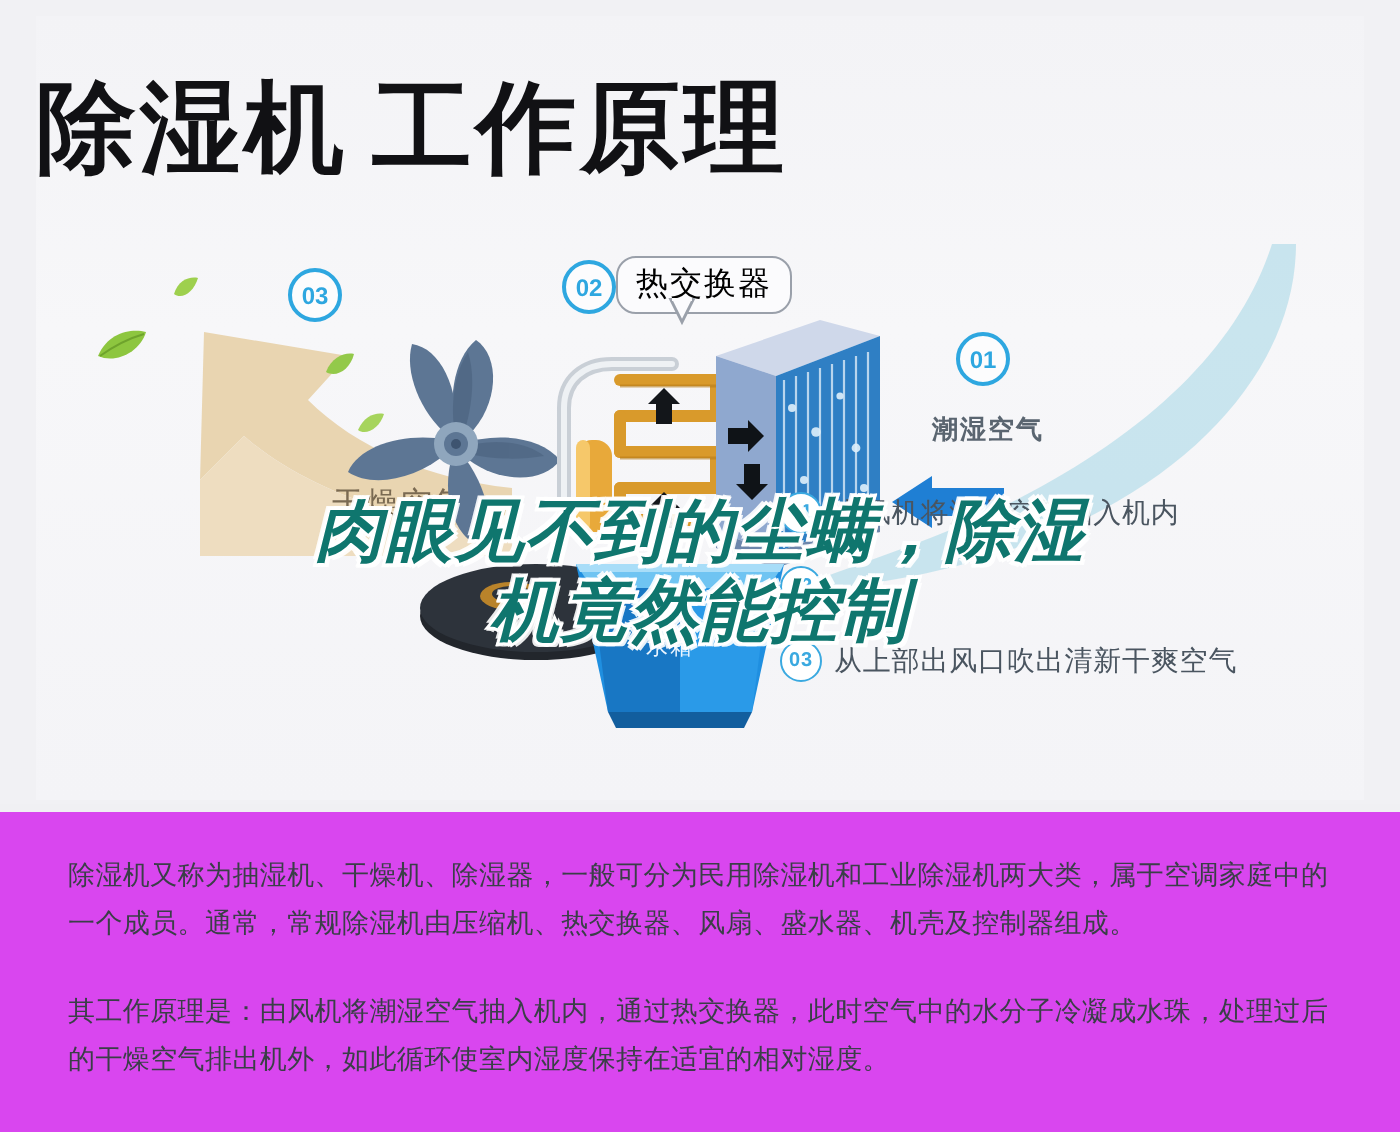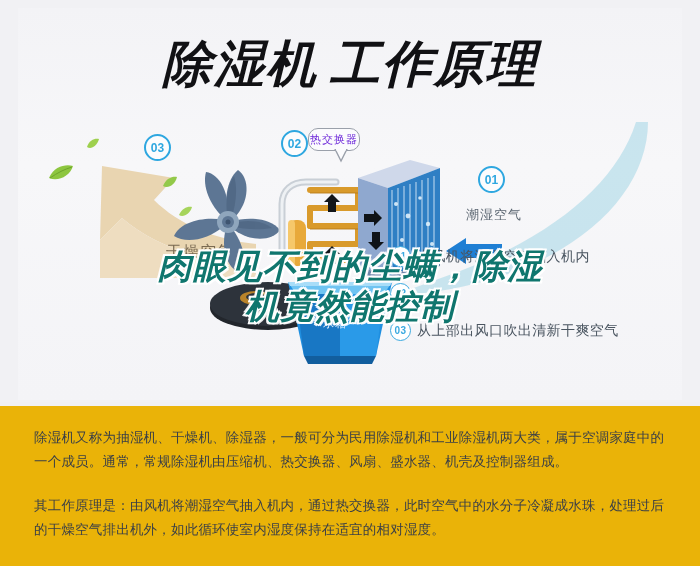--- a/index.html
+++ b/index.html
@@ -18,27 +18,26 @@
     background:#f1f1f4;
     overflow:hidden;
   }
   .hero-inner{
     position:absolute;left:18px;top:8px;width:664px;height:392px;
     background:linear-gradient(180deg,#f3f3f6 0%,#f7f7f9 40%,#f4f4f7 100%);
   }
 
   .hero-title{
     position:absolute;left:0;top:28px;width:664px;
-    text-align:center;
+    text-align:left;
     font-size:50px;line-height:56px;
     font-weight:bold;
     color:#111114;
     letter-spacing:2px;
     white-space:nowrap;
-    font-style:italic;
   }
   .hero-title .t2{margin-left:12px;}
 
   
   .stage{position:absolute;left:0;top:112px;width:664px;height:280px;}
 
   
   .arc{
     position:absolute;left:330px;top:2px;width:300px;height:190px;
     overflow:hidden;pointer-events:none;
@@ -67,33 +66,33 @@
     display:flex;align-items:center;justify-content:center;
     letter-spacing:0px;
   }
   .badge.b03d{left:126px;top:14px;}
   .badge.b02d{left:263px;top:10px;}
   .badge.b01d{left:460px;top:46px;}
 
   
   .callout{
     position:absolute;left:290px;top:8px;
-    padding:3px 1px;
+    padding:3px 9px;
     border:1.4px solid #9aa0aa;border-radius:10px;
-    background:#fbfbfd;color:#6d28d9;
-    font-size:11px;white-space:nowrap;letter-spacing:1px;
+    background:#fbfbfd;color:#000000;
+    font-size:16px;white-space:nowrap;letter-spacing:1px;
   }
   .callout-tail{
     position:absolute;left:316px;top:29px;width:14px;height:14px;
   }
 
   
   .humid-label{
     position:absolute;left:448px;top:86px;
-    font-size:13px;color:#5a6570;letter-spacing:1px;white-space:nowrap;
+    font-size:13px;color:#5a6570;letter-spacing:1px;white-space:nowrap;font-weight:bold;
   }
 
   
   .fan{position:absolute;left:150px;top:42px;width:120px;height:120px;}
   .fan svg{display:block;}
 
   
   .coil{position:absolute;left:248px;top:48px;width:118px;height:118px;}
   .coil svg{display:block;}
 
@@ -147,21 +146,21 @@
       -2px 2px 0 rgba(255,255,255,.9),
       2px -2px 0 rgba(255,255,255,.9),
       -2px -2px 0 rgba(255,255,255,.9);
     pointer-events:none;
   }
   .overlay .l2{display:block;}
 
   
   .copy{
     position:absolute;left:0;top:406px;width:700px;height:160px;
-    background:#eab308;
+    background:#d946ef;
     padding:0;
   }
   .copy p{
     margin:0;
     padding:0 34px;
     font-size:13.5px;
     line-height:24px;
     color:#3a3f47;
     letter-spacing:.2px;
   }

